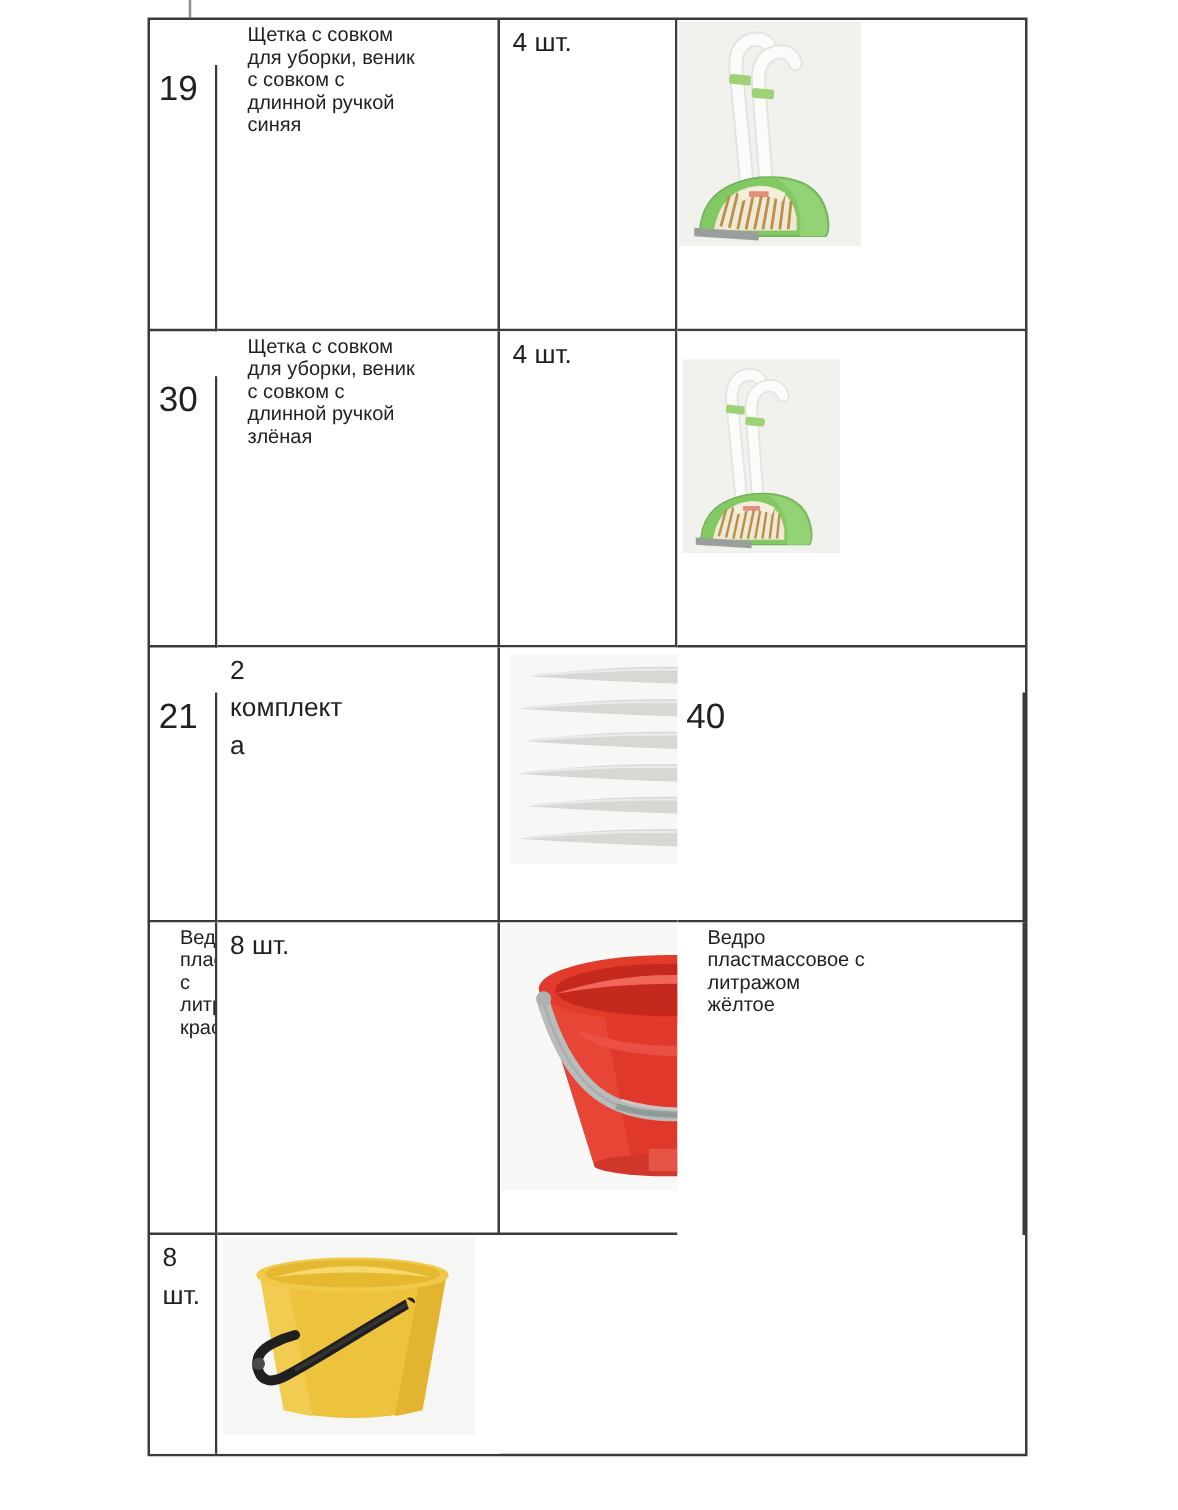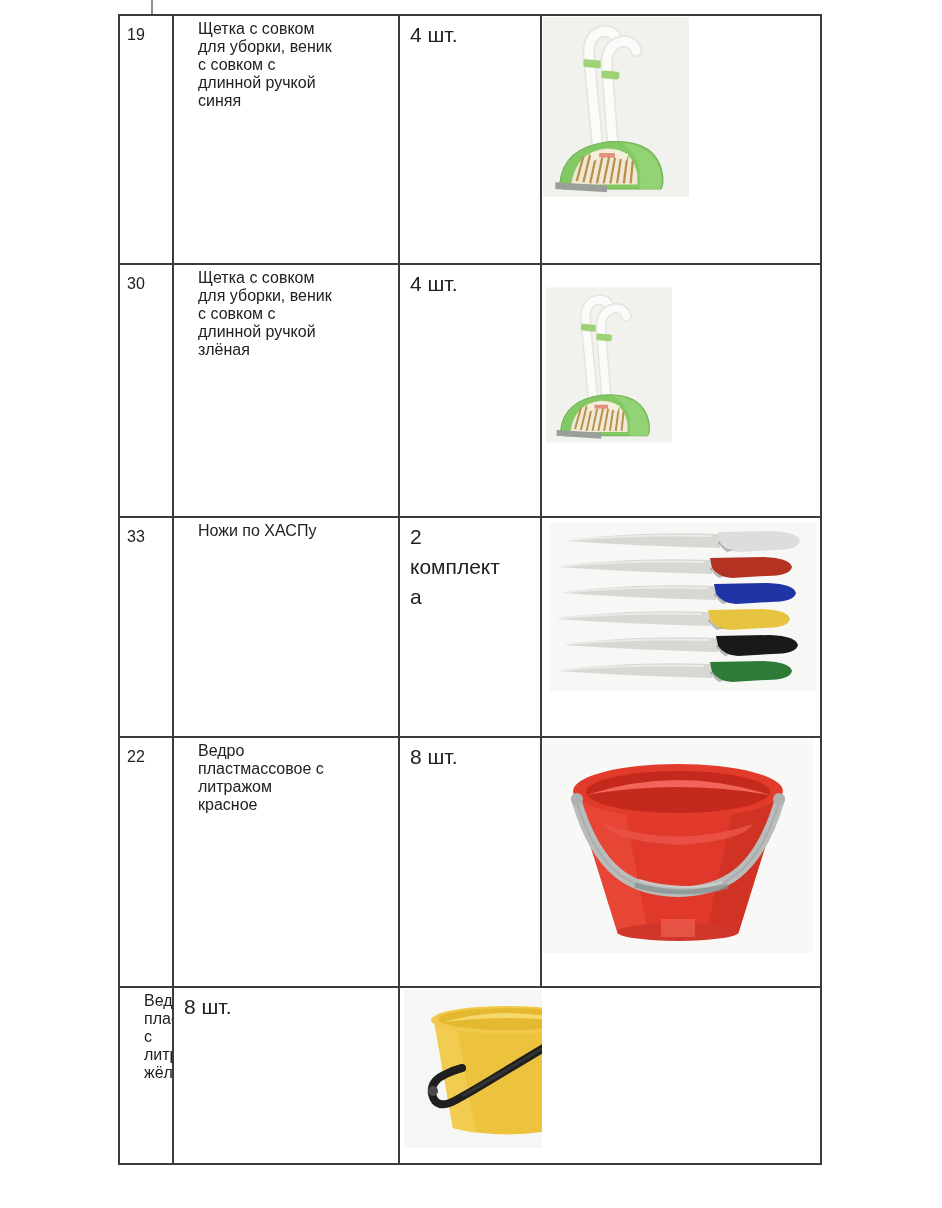--- a/index.html
+++ b/index.html
@@ -16,21 +16,21 @@
     display:grid;
     grid-template-columns:54px 226px 142px 1fr;
     grid-template-rows:249px 253px 220px 250px 175px;
     border:2px solid #3b3b3b;
     background:#ffffff;
     box-sizing:border-box;
   }
   .cell{box-sizing:border-box;overflow:hidden;background:#fff;}
   .br{border-right:2px solid #3b3b3b;}
   .bb{border-bottom:2px solid #3b3b3b;}
-  .c-num{font-size:16px;line-height:26px;padding:6px 2px 0 7px;}
+  .c-num{font-size:28px;line-height:26px;padding:6px 2px 0 7px;margin-top:36px;}
   .c-desc{font-size:16px;padding:4px 8px 0 24px;white-space:pre-line;}
   .c-qty{font-size:21px;padding:4px 4px 0 10px;white-space:pre-line;line-height:30px;}
   .c-img{padding:0;}
   .photo{display:block;}
   .ph-19{margin:1px 0 0 1px;}
   .ph-20{margin:2px 0 0 4px;}
   .ph-21{margin:5px 0 0 8px;}
   .ph-22{margin:1px 0 0 1px;}
   .ph-23{margin:2px 0 0 4px;}
 </style>
@@ -111,22 +111,21 @@
         <line x1="66" y1="148" x2="70" y2="121"></line>
           <line x1="72" y1="148" x2="75" y2="124"></line>
         <line x1="78" y1="148" x2="80" y2="128"></line>
       </g>
       <path d="M42 122 Q58 114 76 122 L74 128 Q58 121 45 128 Z" fill="#f4eedb"></path>
       <path d="M50 121 h14 v4 h-14 z" fill="#d8503e" opacity="0.6"></path>
       <path d="M11 147 L57 150 L57 156 L11 153 Z" fill="#9b9f9b"></path>
     </svg>
   </div>
 
-  <div class="cell c-num br bb"><span>33</span></div>
-  <div class="cell c-desc br bb lh-tight"><span>Ножи по ХАСПу</span></div>
+  <div class="cell c-num br bb"><span>21</span></div>
   <div class="cell c-qty br bb"><span>2
 комплект
 а</span></div>
   <div class="cell c-img bb">
     <svg class="photo ph-21" width="266" height="168" viewBox="0 0 266 168">
       <rect width="266" height="168" fill="#f7f7f5"></rect>
       <defs>
         <g id="knife">
           <path d="M4 12 Q70 2 158 5 L158 19 Q75 17 4 12 Z" fill="#d7d7d4"></path>
           <path d="M10 11 Q75 5 150 7" stroke="#eceae8" stroke-width="2" fill="none"></path>
@@ -136,21 +135,21 @@
       </defs>
       <use href="#knife" x="12" y="6" style="color:#dddddb"></use>
       <use href="#knife" x="4" y="32" style="color:#b33222"></use>
       <use href="#knife" x="8" y="58" style="color:#1f35a5"></use>
       <use href="#knife" x="2" y="84" style="color:#e7c440"></use>
       <use href="#knife" x="10" y="110" style="color:#191919"></use>
       <use href="#knife" x="4" y="136" style="color:#2e7b37"></use>
     </svg>
   </div>
 
-  <div class="cell c-num br bb"><span>22</span></div>
+  <div class="cell c-num br bb"><span>40</span></div>
   <div class="cell c-desc br bb lh-tight"><span>Ведро
 пластмассовое с
 литражом
 красное</span></div>
   <div class="cell c-qty br bb"><span>8 шт.</span></div>
   <div class="cell c-img bb">
     <svg class="photo ph-22" width="270" height="214" viewBox="0 0 270 214">
       <rect width="270" height="214" fill="#f8f8f6"></rect>
 
       <path d="M31 54 L74 192 Q135 206 196 192 L239 54 Z" fill="#e0392b"></path>

